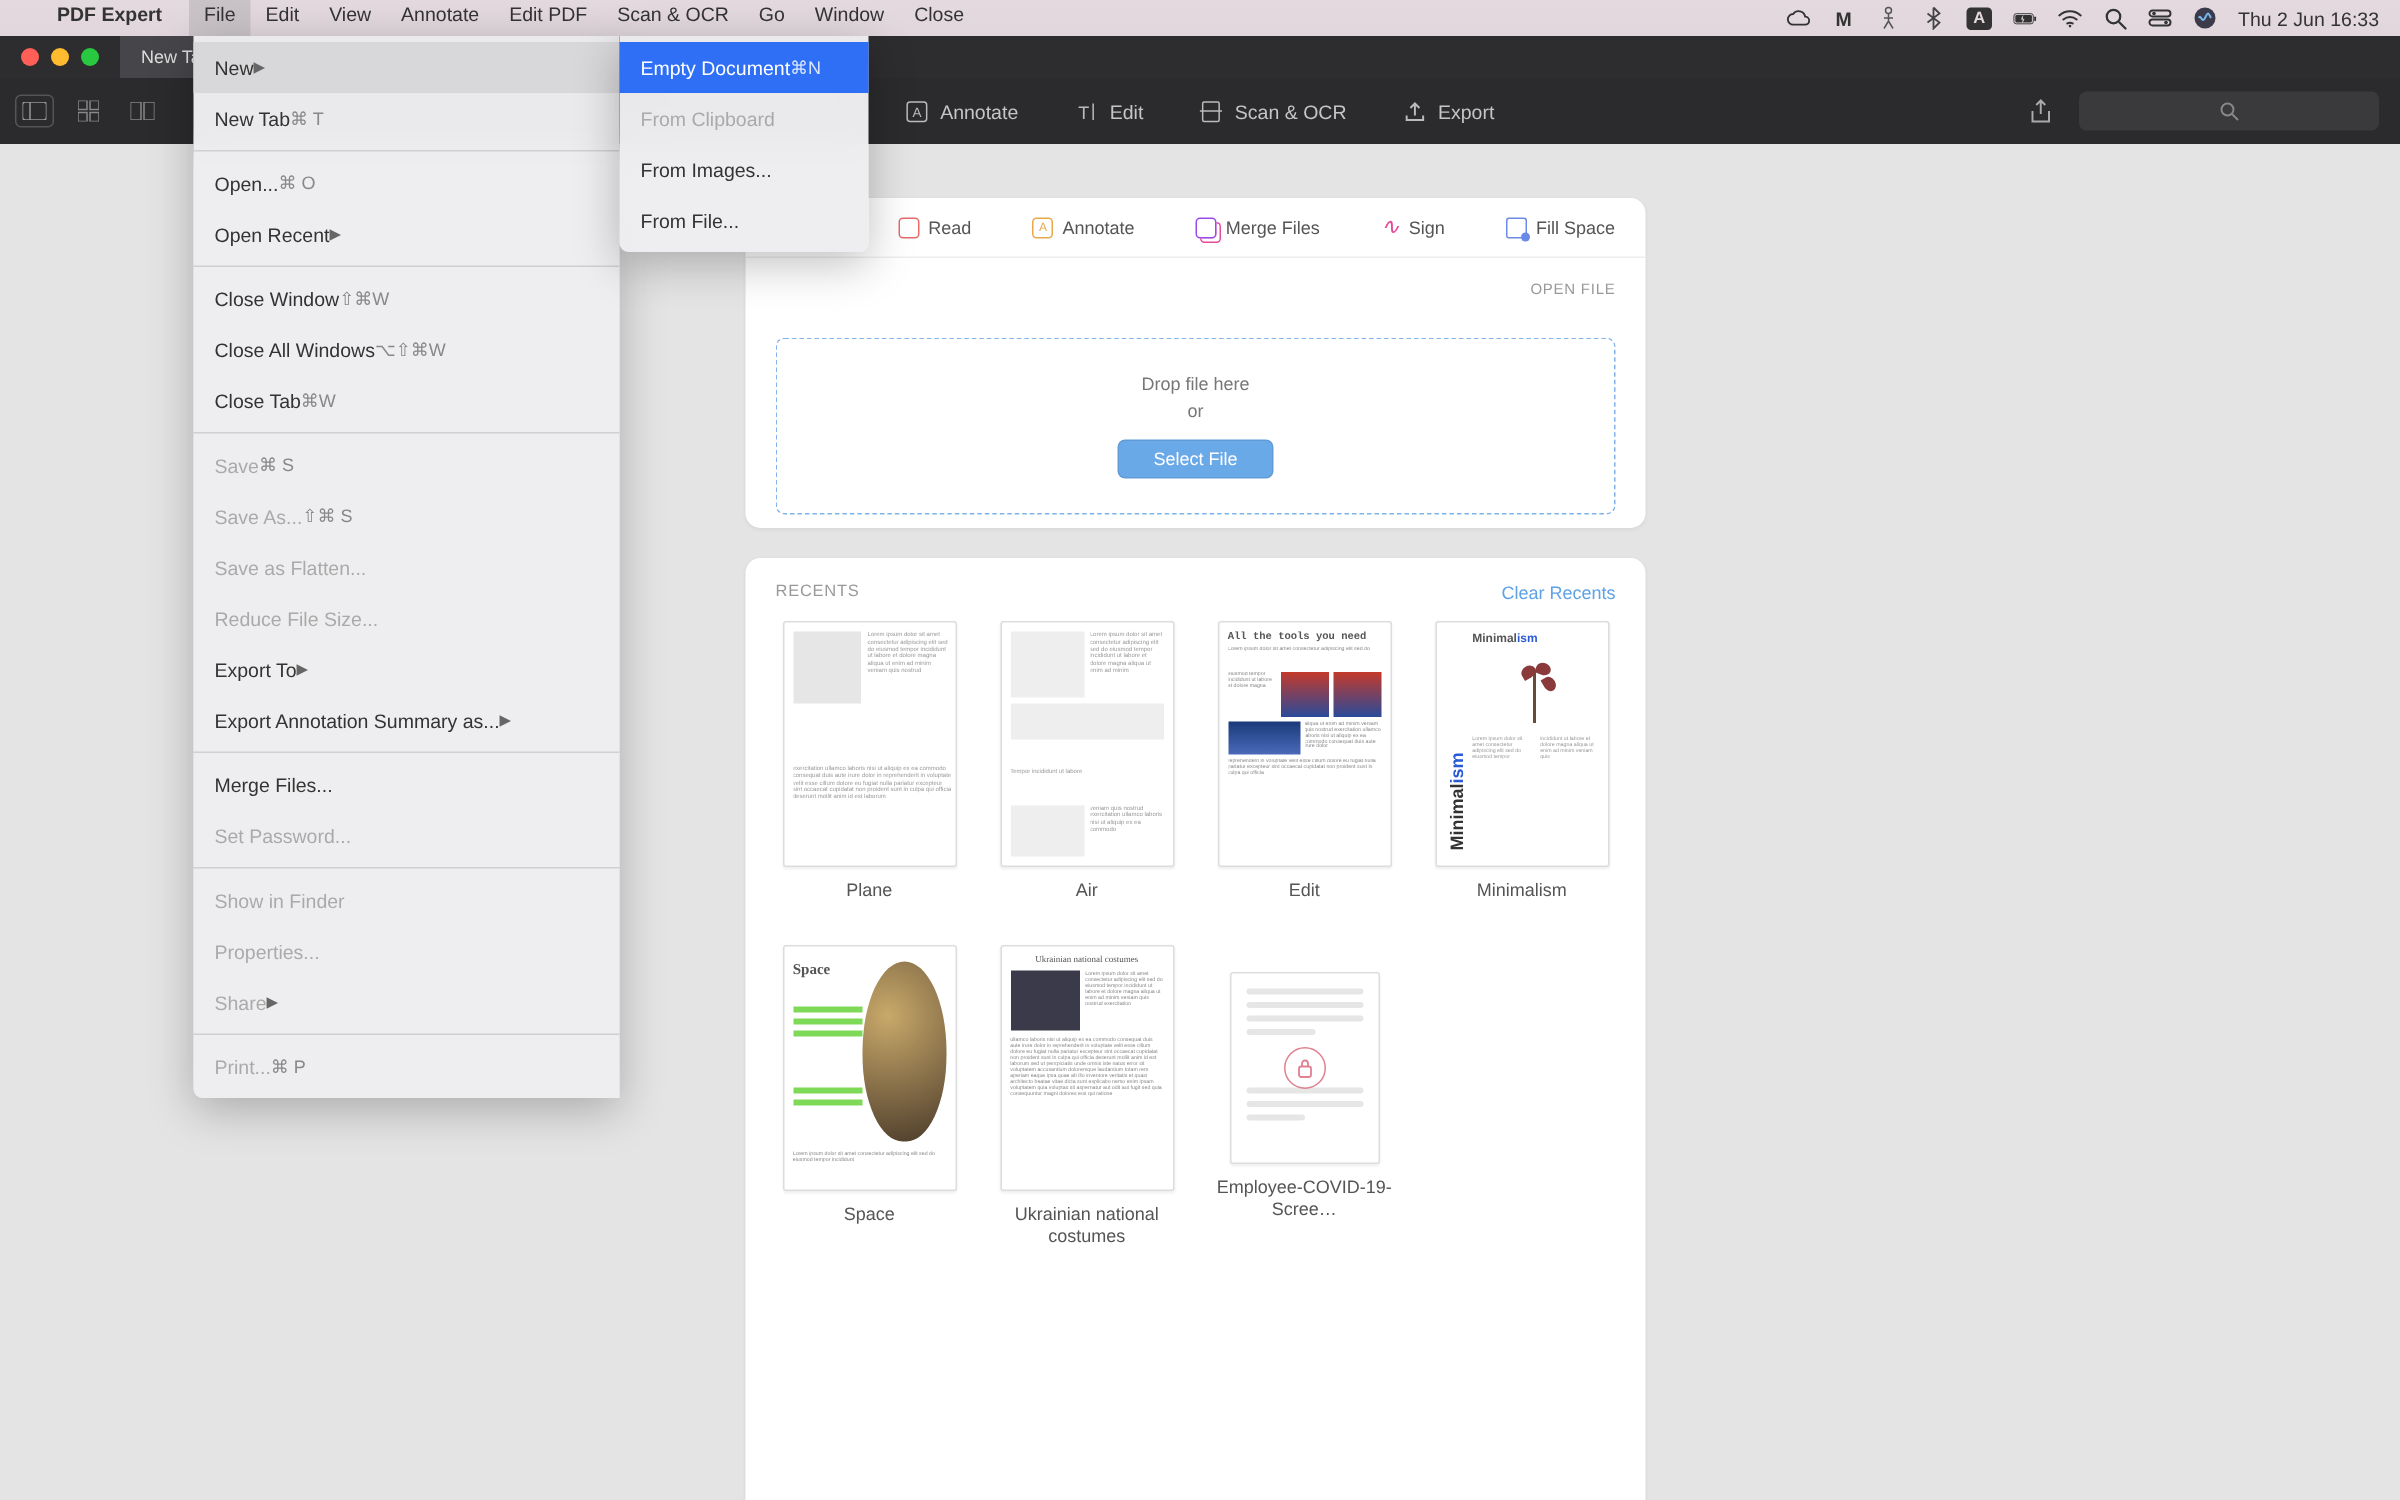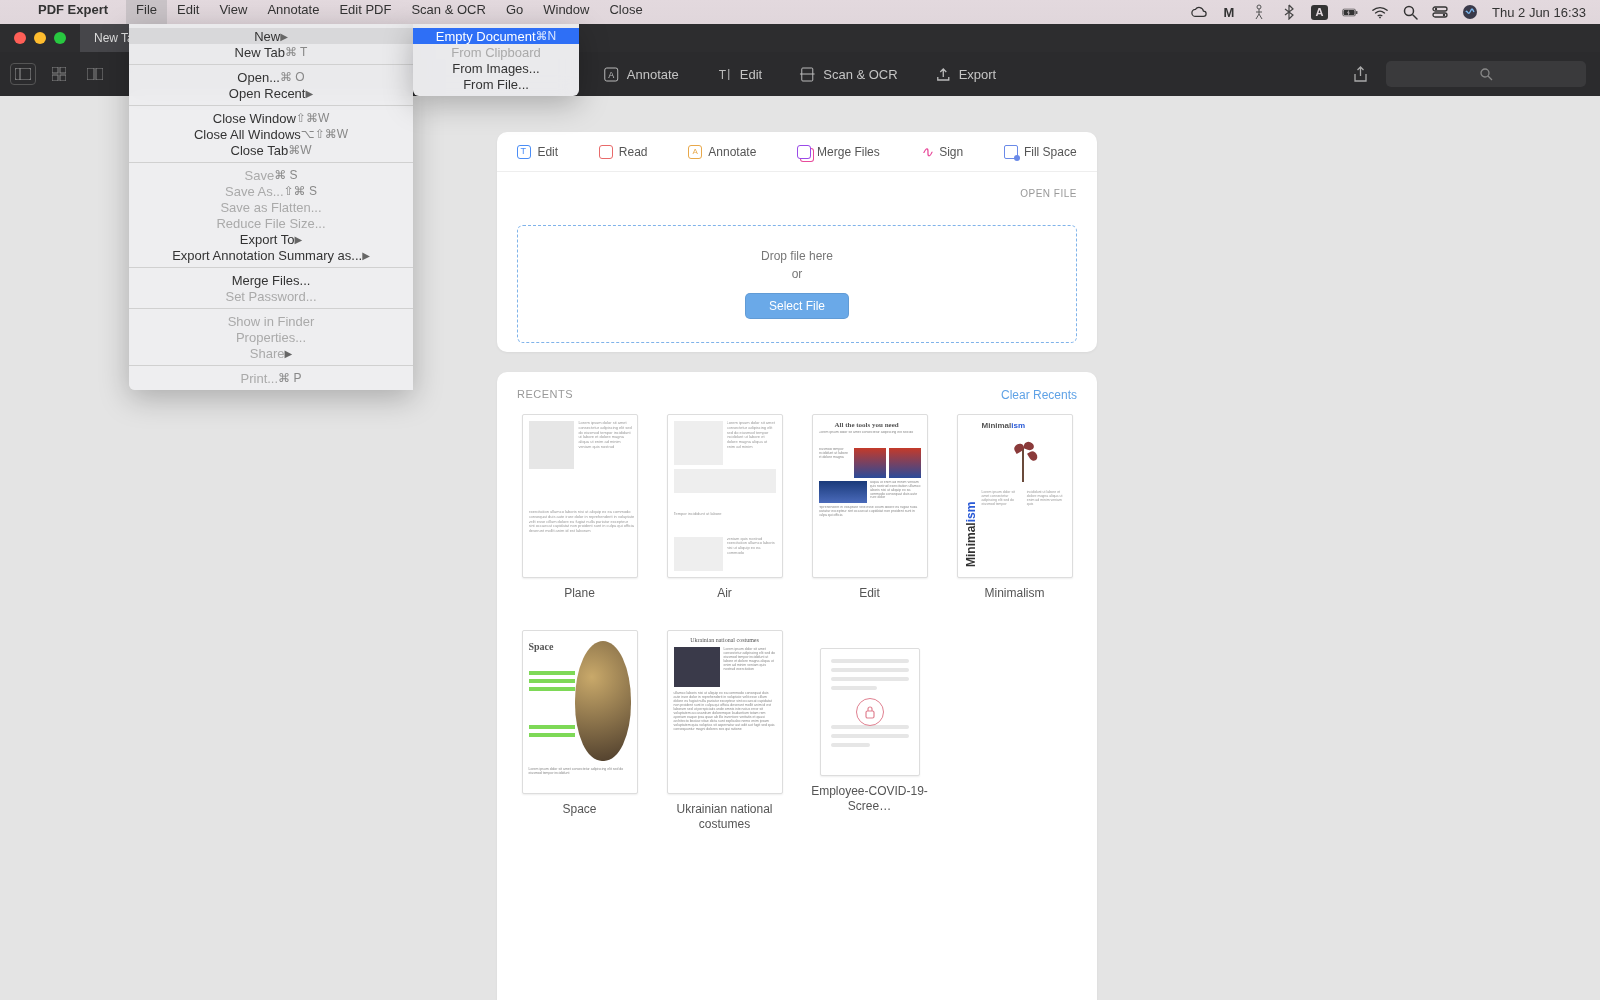--- a/index.html
+++ b/index.html
@@ -68,34 +68,34 @@
 .thumb.mini .title b{color:#2a5ad6;}
 .thumb.mini .flower{width:40px;height:44px;margin:8px auto;position:relative;}
 .thumb.mini .flower::before{content:"";position:absolute;left:18px;top:10px;width:2px;height:34px;background:#6a4a3a;}
 .thumb.mini .petal{position:absolute;width:10px;height:8px;background:#8a3a3a;border-radius:50% 50% 50% 0;}
 .thumb.air{padding:6px;display:grid;grid-template-columns:1fr 1fr;gap:4px;}
 .thumb.air .cell{background:#eee;}
 .thumb.air .tx{font-size:4px;color:#999;line-height:1.2;overflow:hidden;}
 .thumb.plane{padding:6px;display:grid;grid-template-columns:45% 55%;gap:4px;}
 .thumb.plane .pimg{background:#e6e6e6;height:48px;}
 .thumb.plane .tx{font-size:4px;color:#999;line-height:1.2;overflow:hidden;}
-.thumb.editdoc .hd{font-size:7px;font-weight:700;font-family:Liberation Serif, serif;margin-bottom:2px;margin-left:16px;}
+.thumb.editdoc .hd{font-size:7px;font-weight:700;font-family:Liberation Mono, monospace;margin-bottom:2px;}
 .thumb.editdoc .row{display:flex;gap:3px;margin:3px 0;}
 .thumb.editdoc .im{width:32px;height:30px;background:linear-gradient(#c43a2a,#2a4a9a);}
 .thumb.editdoc .im2{width:48px;height:22px;background:linear-gradient(#1a3a7a,#4a6aba);}
 .thumb.editdoc .tx{flex:1;font-size:3.5px;color:#888;line-height:1.1;overflow:hidden;}
 .thumb.ukr .hd{text-align:center;font-size:6px;font-family:Georgia,serif;margin-bottom:4px;}
 .thumb.ukr .row{display:flex;gap:4px;}
 .thumb.ukr .im{width:46px;height:40px;background:#3a3a4a;}
 .thumb.ukr .tx{flex:1;font-size:3.5px;color:#888;line-height:1.15;}
 
 .menu{position:absolute;background:rgba(238,238,240,.98);border-radius:0 0 6px 6px;box-shadow:0 8px 30px rgba(0,0,0,.25);font-size:13px;padding:4px 0;backdrop-filter:blur(10px);}
 .menu.file{left:129px;top:24px;width:284px;border-radius:0 0 0 6px;}
 .menu.sub{left:413px;top:24px;width:166px;border-radius:0 0 6px 6px;}
-.menu .row{display:flex;align-items:center;justify-content:center;padding:3px 14px;color:#333;height:16px;}
+.menu .row{display:flex;align-items:center;justify-content:flex-start;padding:3px 14px;color:#333;height:34px;}
 .menu .row.hover{background:#d8d8da;}
 .menu .row.sel{background:#2e6ff6;color:#fff;}
 .menu .row.dis{color:#aaa;}
 .menu .sep{height:1px;background:#d0d0d0;margin:4px 0;}
 .menu .sc{color:#888;font-size:12px;}
 .menu .row.sel .sc{color:#dbe7ff;}
 .menu .arrow{font-size:10px;color:#666;}
 .stack{position:absolute;left:497px;top:12px;width:600px;display:flex;flex-direction:column;align-items:center;}
 svg{display:inline-block;vertical-align:middle;}
 </style>

